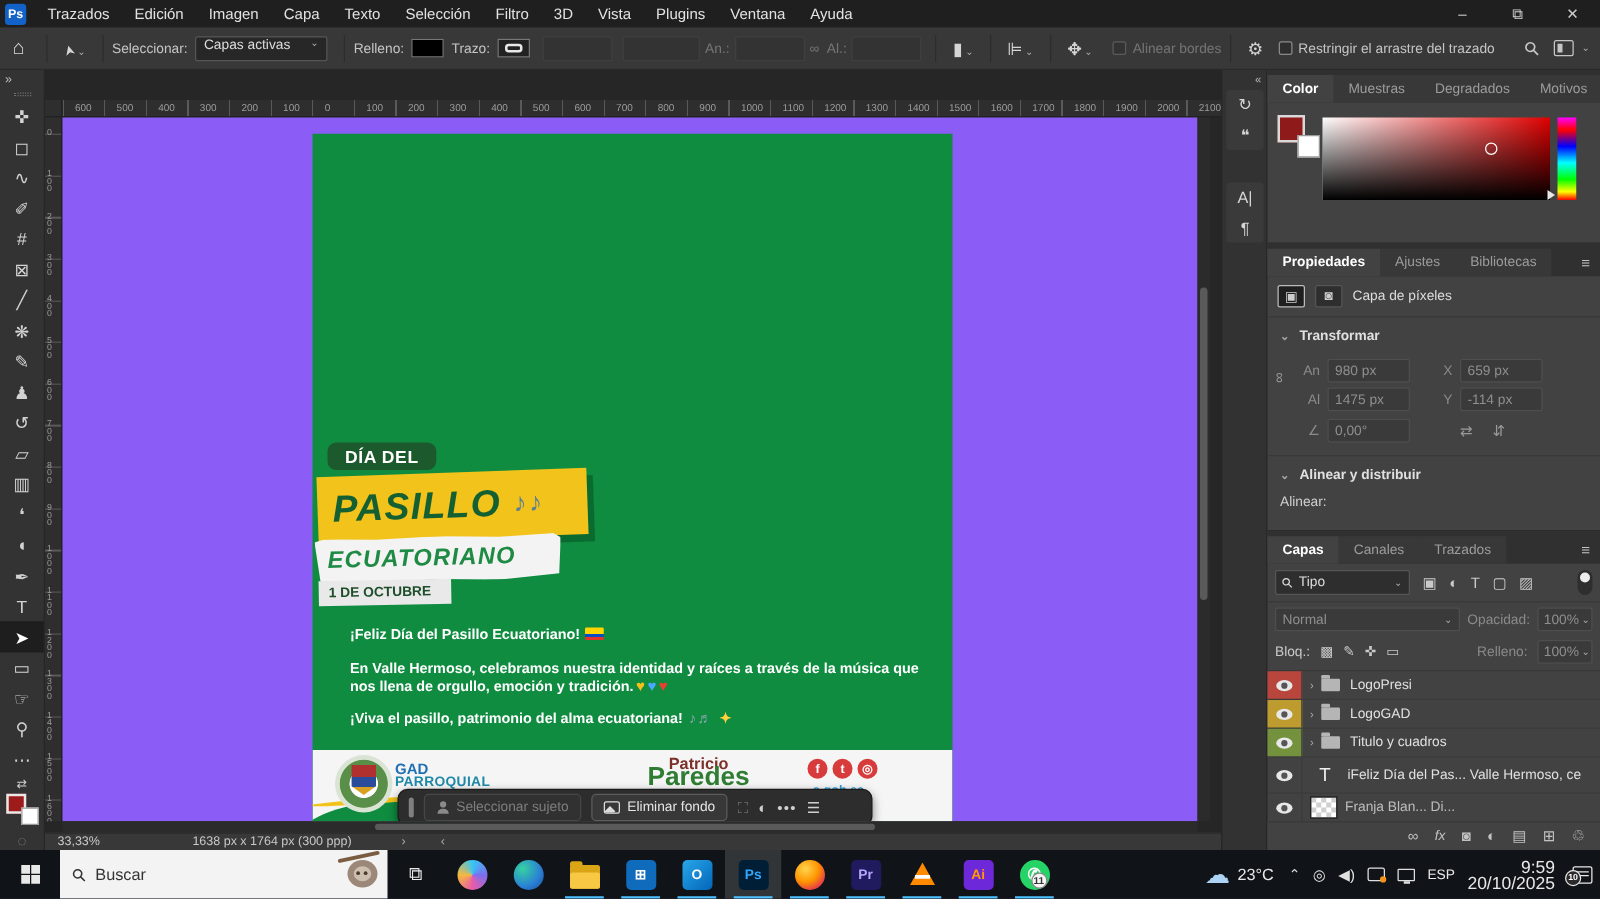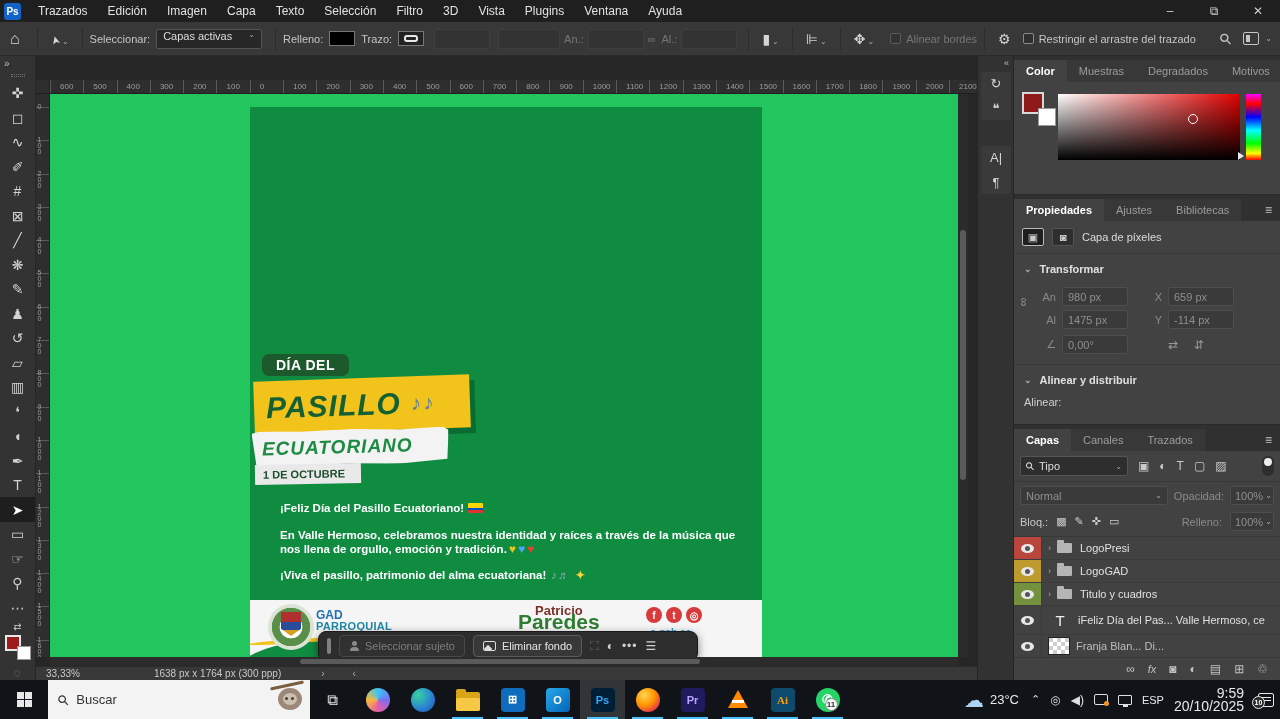--- a/index.html
+++ b/index.html
@@ -52,21 +52,21 @@
   .tabbar{position:absolute;left:36px;top:56px;width:941px;height:24px;background:#282828;display:flex;align-items:flex-end;}
   .doctab{height:24px;background:#454545;color:#e8e8e8;font-size:11px;display:flex;align-items:center;padding:0 10px;gap:10px;margin-left:6px;max-width:540px;white-space:nowrap;}
   .doctab .x{color:#bbb;font-size:11px;}
 
   .rulerh{position:absolute;left:50px;top:80px;width:927px;height:14px;background:#2e2e2e;border-bottom:1px solid #1f1f1f;overflow:hidden;display:flex;padding-left:8px;background-image:repeating-linear-gradient(90deg,#5a5a5a 0 1px,transparent 1px 33.3px);}
   .rulerh span{flex:0 0 33.3px;font-size:8px;color:#9c9c9c;padding-left:2px;line-height:13px;}
   .rulercorner{position:absolute;left:36px;top:80px;width:14px;height:14px;background:#2e2e2e;border-right:1px solid #1f1f1f;border-bottom:1px solid #1f1f1f;}
   .rulerv{position:absolute;left:36px;top:94px;width:14px;height:563px;background:#2e2e2e;border-right:1px solid #1f1f1f;overflow:hidden;display:flex;flex-direction:column;padding-top:8px;background-image:repeating-linear-gradient(180deg,#5a5a5a 0 1px,transparent 1px 33.3px);background-position:0 13px;}
   .rulerv span{flex:0 0 33.3px;font-size:7px;color:#9c9c9c;writing-mode:vertical-lr;text-orientation:upright;letter-spacing:-1px;padding-top:1px;}
 
-  .canvas{position:absolute;left:50px;top:94px;width:908px;height:563px;background:#22c55e;overflow:hidden;}
+  .canvas{position:absolute;left:50px;top:94px;width:908px;height:563px;background:#8b5cf6;overflow:hidden;}
   .vscroll{position:absolute;left:958px;top:94px;width:10px;height:563px;background:#2b2b2b;}
   .vscroll .thumb{position:absolute;left:2px;top:136px;width:6px;height:250px;background:#5a5a5a;border-radius:3px;}
   .hscroll{position:absolute;left:50px;top:657px;width:908px;height:9px;background:#2b2b2b;}
   .hscroll .thumb{position:absolute;left:250px;top:2px;width:400px;height:5px;background:#5a5a5a;border-radius:3px;}
   .statusbar{position:absolute;left:36px;top:666px;width:941px;height:14px;background:#383838;border-top:1px solid #2a2a2a;display:flex;align-items:center;font-size:10px;color:#c9c9c9;}
   .statusbar .z{padding:0 14px 0 10px;}
   .statusbar .info{padding-left:60px;}
   .statusbar .nav{padding-left:40px;color:#aaa;}
   .statusbar .nav2{padding-left:28px;color:#aaa;}
 
@@ -212,21 +212,21 @@
   .folder24 .bk{position:absolute;left:0;top:0;width:24px;height:19px;background:#d9a517;border-radius:2px;}
   .folder24 .bk::before{content:"";position:absolute;left:0;top:-3px;width:10px;height:4px;background:#d9a517;border-radius:2px 2px 0 0;}
   .folder24 .fr{position:absolute;left:0;bottom:0;width:24px;height:13px;background:#f7c843;border-radius:2px;}
   .store{background:#0f6cbd;color:#fff;}
   .outlook{background:linear-gradient(135deg,#28a8ea,#0364b8);color:#fff;}
   .psq{background:#001e36;color:#31a8ff;}
   .firefox{background:radial-gradient(circle at 35% 30%,#ffd54d,#ff9500 45%,#e33050 80%,#7a2ccc);border-radius:50%;}
   .prsq{background:#1f1b5e;color:#b9a7ff;}
   .vlc{position:relative;width:0;height:0;border-left:10px solid transparent;border-right:10px solid transparent;border-bottom:18px solid #ff8a00;margin-top:-2px;}
   .vlc::after{content:"";position:absolute;left:-6px;top:10px;width:12px;height:3px;background:#fff;}
-  .aisq{background:#0c4a6e;color:#ff9a00;font-family:Liberation Serif, serif;}
+  .aisq{background:#6d28d9;color:#ff9a00;}
   .wapp{background:#25d366;color:#fff;border-radius:50%;font-size:13px;position:relative;}
   .badge{position:absolute;border-radius:50%;background:#e81123;color:#fff;font-size:8px;font-weight:bold;display:flex;align-items:center;justify-content:center;}
   .wabadge{right:2px;bottom:1px;width:13px;height:13px;background:#f5f5f5;color:#333;border:1px solid #888;}
   .tray{margin-left:auto;display:flex;align-items:center;gap:10px;padding-right:6px;color:#e8e8e8;}
   .weather{position:relative;display:flex;align-items:center;gap:6px;padding:0 2px;}
   .cloud{color:#aed4f5;font-size:20px;position:relative;}
   .temp{font-size:13px;}
   .caret{font-size:11px;color:#ddd;}
   .trayico{font-size:12px;color:#e0e0e0;}
   .spk{display:inline-block;}

